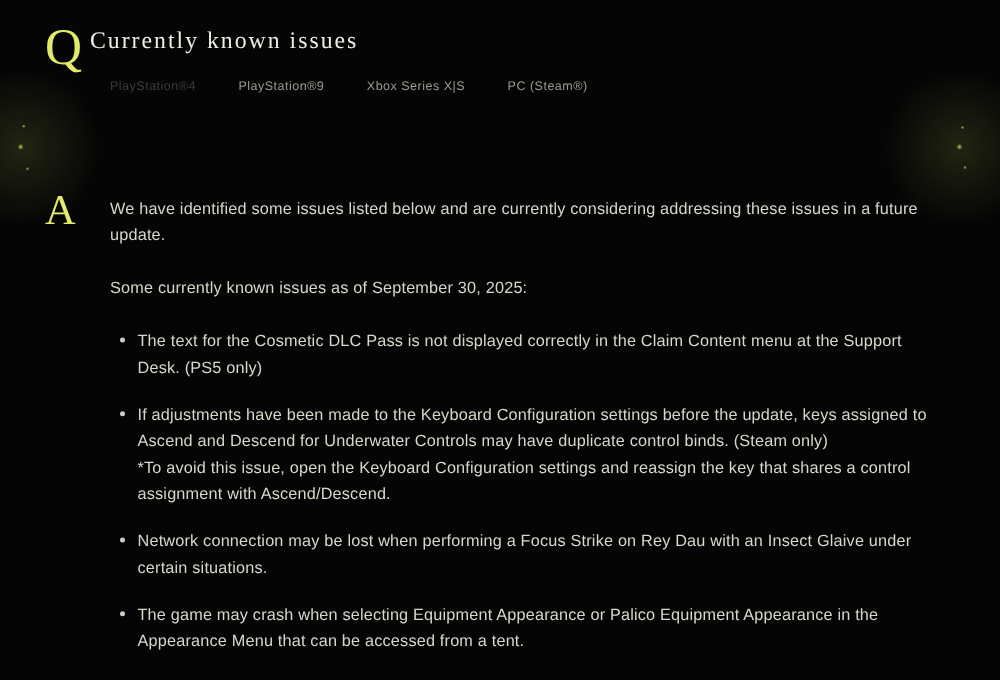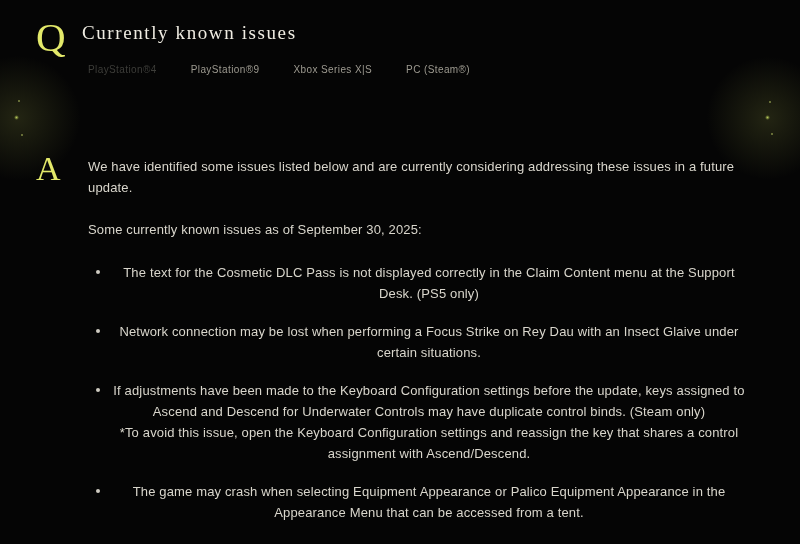--- a/index.html
+++ b/index.html
@@ -55,21 +55,21 @@
     left: 36px;
     top: 17px;
     font-family: "Liberation Serif", serif;
     font-size: 41px;
     line-height: 41px;
     color: #e3e96a;
     letter-spacing: 0;
   }
   .title {
     position: absolute;
-    left: 82px;
+    left: 72px;
     top: 22px;
     font-family: "Liberation Serif", serif;
     font-size: 19px;
     letter-spacing: 1.6px;
     color: #efece2;
     white-space: nowrap;
   }
 
   
   .platforms {
@@ -122,21 +122,20 @@
   ul.issues {
     margin: 22px 0 0 0;
     padding: 0 0 0 22px;
     list-style: none;
   }
   ul.issues > li {
     position: relative;
     margin-bottom: 17px;
     padding-left: 0;
     color: #d9d6cc;
-    text-align: center;
   }
   ul.issues > li:before {
     content: "";
     position: absolute;
     left: -14px;
     top: 8px;
     width: 4px;
     height: 4px;
     border-radius: 50%;
     background: #cfccc2;
@@ -171,25 +170,25 @@
 
   <div class="body">
     <p>We have identified some issues listed below and are currently considering addressing these issues in a future update.</p>
     <p class="gap">Some currently known issues as of September 30, 2025:</p>
 
     <ul class="issues">
       <li>
         <span>The text for the Cosmetic DLC Pass is not displayed correctly in the Claim Content menu at the Support Desk. (PS5 only)</span>
       </li>
       <li>
-        <span>Network connection may be lost when performing a Focus Strike on Rey Dau with an Insect Glaive under certain situations.</span>
+        <span>If adjustments have been made to the Keyboard Configuration settings before the update, keys assigned to Ascend and Descend for Underwater Controls may have duplicate control binds. (Steam only)</span>
+        <span class="sub-note">*To avoid this issue, open the Keyboard Configuration settings and reassign the key that shares a control assignment with Ascend/Descend.</span>
       </li>
       <li>
-        <span>If adjustments have been made to the Keyboard Configuration settings before the update, keys assigned to Ascend and Descend for Underwater Controls may have duplicate control binds. (Steam only)</span>
-        <span class="sub-note">*To avoid this issue, open the Keyboard Configuration settings and reassign the key that shares a control assignment with Ascend/Descend.</span>
+        <span>Network connection may be lost when performing a Focus Strike on Rey Dau with an Insect Glaive under certain situations.</span>
       </li>
       <li>
         <span>The game may crash when selecting Equipment Appearance or Palico Equipment Appearance in the Appearance Menu that can be accessed from a tent.</span>
       </li>
     </ul>
   </div>
 
 </div>
 
 </body></html>

